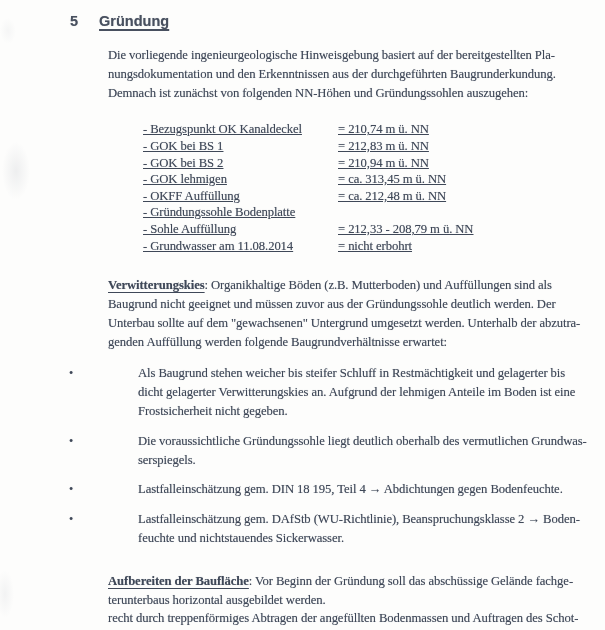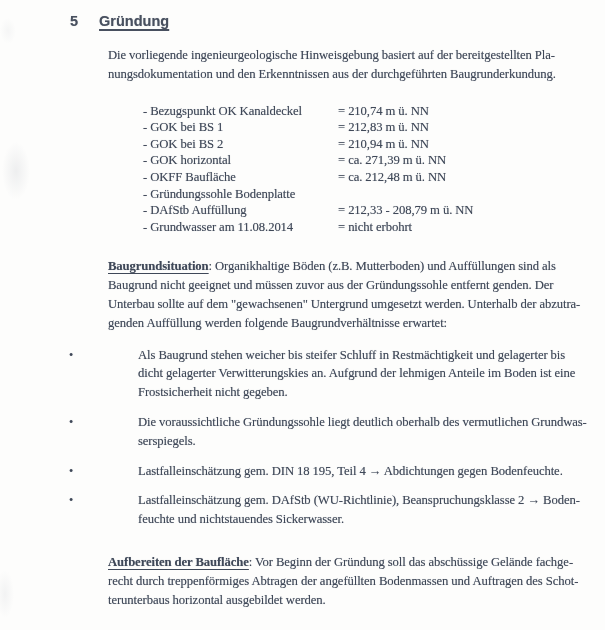--- a/index.html
+++ b/index.html
@@ -42,20 +42,21 @@
   .lead {
     font-weight: bold;
     text-decoration: underline;
     text-decoration-thickness: 1.2px;
     text-underline-offset: 2.5px;
   }
   
   .levels {
     margin: 19px 0 22px 80px;
     line-height: 16.6px;
+    text-decoration: underline;
   }
   .lrow { display: flex; }
   .llabel { flex: 0 0 195px; white-space: nowrap; }
   .lvalue { white-space: nowrap; }
   
   #baugrund { margin-bottom: 13px; }
   .bullet { display: flex; margin-bottom: 11px; line-height: 18.8px; }
   .bdot {
     flex: 0 0 30px;
     box-sizing: border-box;
@@ -90,60 +91,61 @@
 
   <div class="smudge smudge-1"></div>
   <div class="smudge smudge-2"></div>
   <div class="smudge smudge-3"></div>
 
   <h1 class="heading"><span class="hnum">5</span><span class="htitle">Gründung</span></h1>
 
   <section class="para" id="intro">
       <div class="line just">Die vorliegende ingenieurgeologische Hinweisgebung basiert auf der bereitgestellten Pla-</div>
       <div class="line just">nungsdokumentation und den Erkenntnissen aus der durchgeführten Baugrunderkundung.</div>
+      <div class="line line-last">Demnach ist zunächst von folgenden NN-Höhen und Gründungssohlen auszugehen:</div>
     </section>
 
   <section class="levels" id="levels">
     <div class="lrow">
       <span class="llabel">- Bezugspunkt OK Kanaldeckel</span>
       <span class="lvalue">= 210,74 m ü. NN</span>
     </div>
     <div class="lrow">
       <span class="llabel">- GOK bei BS 1</span>
       <span class="lvalue">= 212,83 m ü. NN</span>
     </div>
     <div class="lrow">
       <span class="llabel">- GOK bei BS 2</span>
       <span class="lvalue">= 210,94 m ü. NN</span>
     </div>
     <div class="lrow">
-      <span class="llabel">- GOK horizontal</span>
-      <span class="lvalue">= ca. 271,39 m ü. NN</span>
+      <span class="llabel">- GOK lehmigen</span>
+      <span class="lvalue">= ca. 313,45 m ü. NN</span>
     </div>
     <div class="lrow">
-      <span class="llabel">- OKFF Baufläche</span>
+      <span class="llabel">- OKFF Auffüllung</span>
       <span class="lvalue">= ca. 212,48 m ü. NN</span>
     </div>
     <div class="lrow">
       <span class="llabel">- Gründungssohle Bodenplatte</span>
     </div>
     <div class="lrow">
-      <span class="llabel">- DAfStb Auffüllung</span>
+      <span class="llabel">- Sohle Auffüllung</span>
       <span class="lvalue">= 212,33 - 208,79 m ü. NN</span>
     </div>
     <div class="lrow">
       <span class="llabel">- Grundwasser am 11.08.2014</span>
       <span class="lvalue">= nicht erbohrt</span>
     </div>
   </section>
 
   <section class="para" id="baugrund">
-    <div class="line just"><span class="lead">Baugrundsituation</span><span>: Organikhaltige Böden (z.B. Mutterboden) und Auffüllungen sind als</span></div>
+    <div class="line just"><span class="lead">Verwitterungskies</span><span>: Organikhaltige Böden (z.B. Mutterboden) und Auffüllungen sind als</span></div>
     <div>
-        <div class="line just">Baugrund nicht geeignet und müssen zuvor aus der Gründungssohle entfernt genden. Der</div>
+        <div class="line just">Baugrund nicht geeignet und müssen zuvor aus der Gründungssohle deutlich werden. Der</div>
         <div class="line just">Unterbau sollte auf dem "gewachsenen" Untergrund umgesetzt werden. Unterhalb der abzutra-</div>
         <div class="line line-last">genden Auffüllung werden folgende Baugrundverhältnisse erwartet:</div>
       </div>
   </section>
 
   <section id="bullets">
     <div class="bullet">
       <span class="bdot">•</span>
       <div class="btext para">
           <div class="line just">Als Baugrund stehen weicher bis steifer Schluff in Restmächtigkeit und gelagerter bis</div>
@@ -169,18 +171,18 @@
       <div class="btext para">
           <div class="line just">Lastfalleinschätzung gem. DAfStb (WU-Richtlinie), Beanspruchungsklasse 2 → Boden-</div>
           <div class="line line-last">feuchte und nichtstauendes Sickerwasser.</div>
         </div>
     </div>
   </section>
 
   <section class="para" id="aufbereiten">
     <div class="line just"><span class="lead">Aufbereiten der Baufläche</span><span>: Vor Beginn der Gründung soll das abschüssige Gelände fachge-</span></div>
     <div>
+        <div class="line line-last">terunterbaus horizontal ausgebildet werden.</div>
         <div class="line just">recht durch treppenförmiges Abtragen der angefüllten Bodenmassen und Auftragen des Schot-</div>
-        <div class="line line-last">terunterbaus horizontal ausgebildet werden.</div>
       </div>
   </section>
 
 </div>
 
 </body></html>

